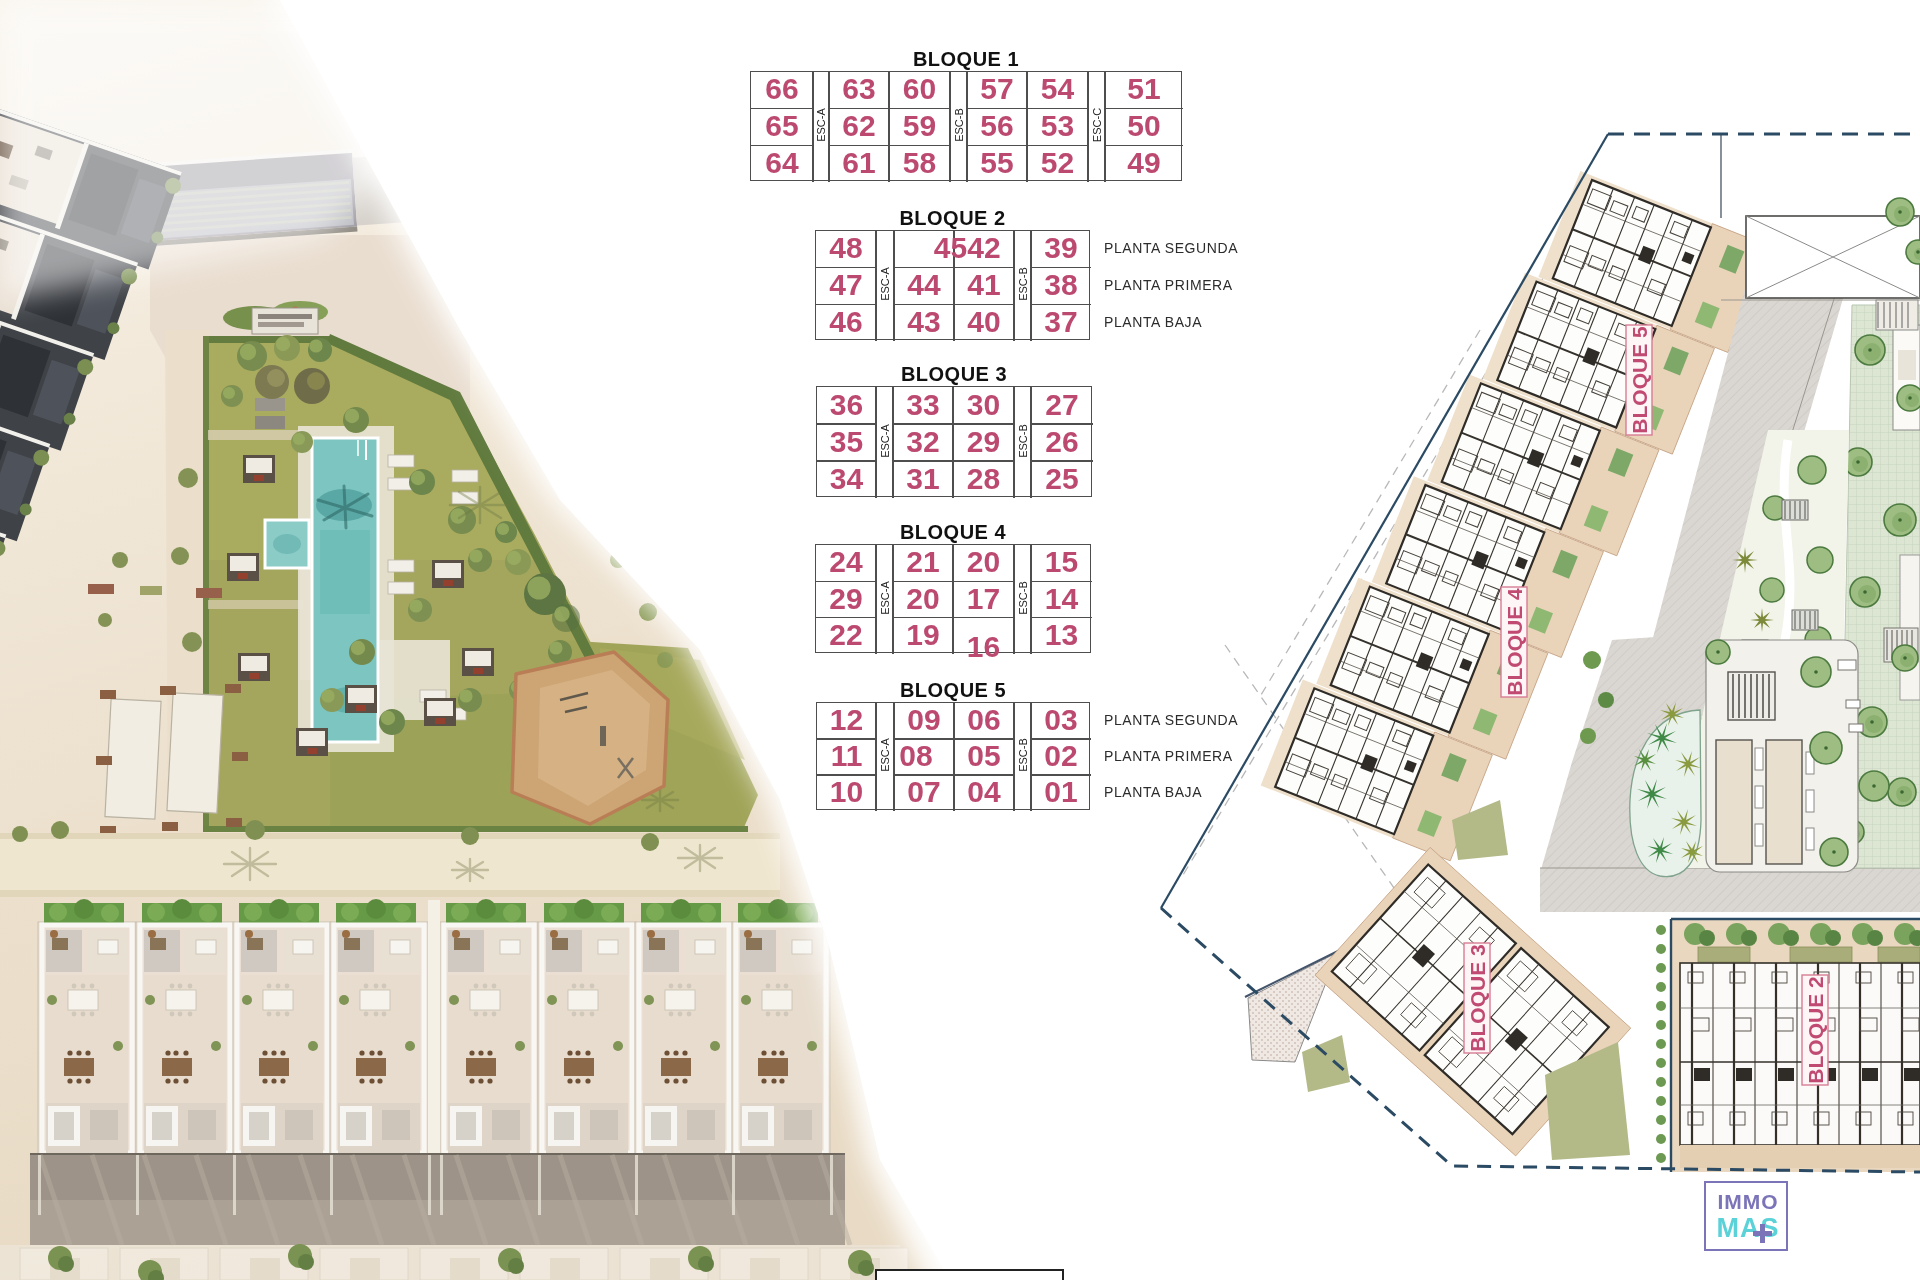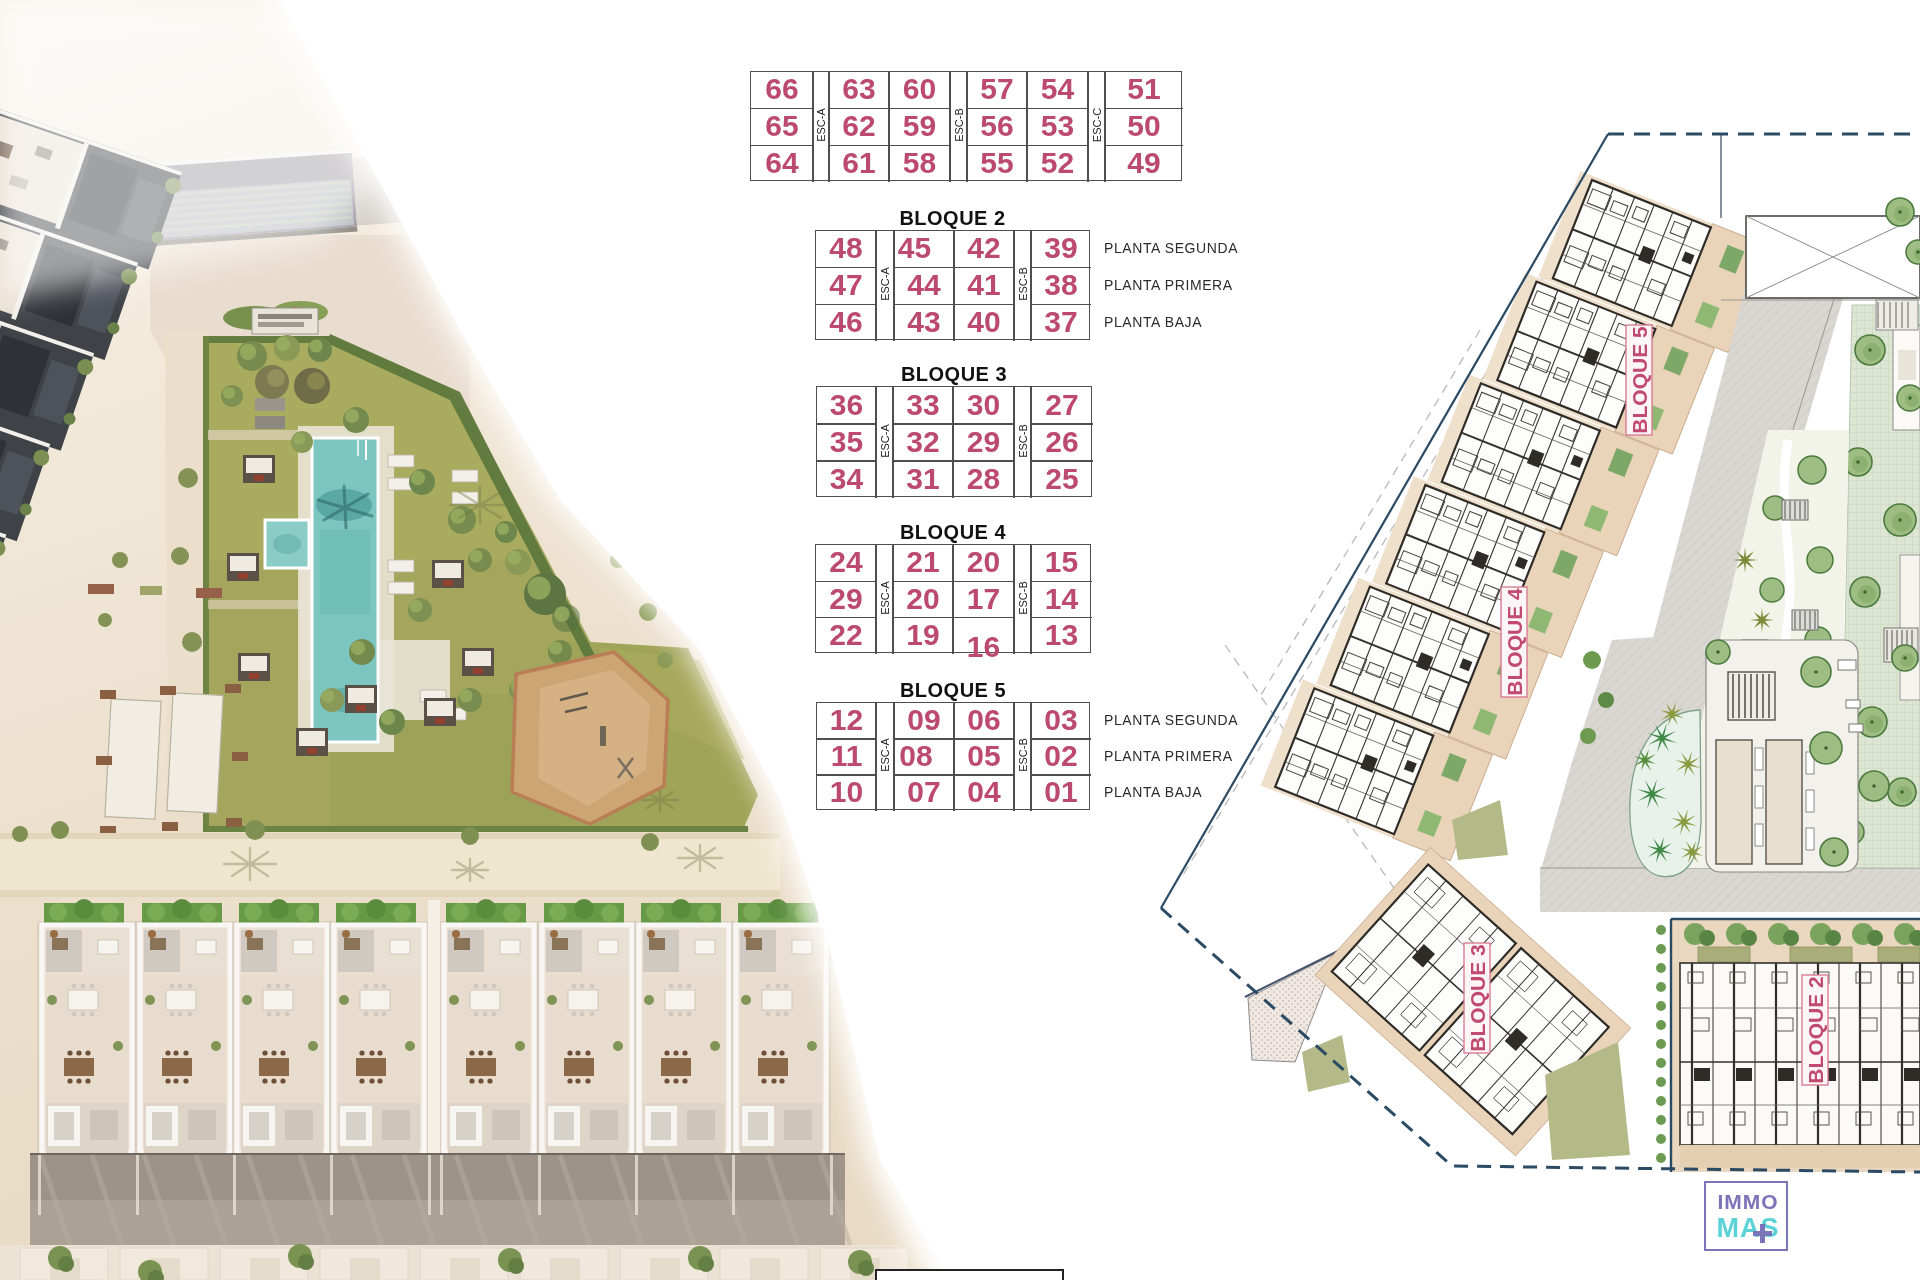--- a/index.html
+++ b/index.html
@@ -1241,20 +1241,21 @@
         <rect x="1464" y="943" width="26" height="110" fill="#fdf5f6" stroke="#d67d95" stroke-width="1.4"></rect>
         <text x="1477" y="998" transform="rotate(-90 1477 998)" text-anchor="middle" dominant-baseline="central" font-family="Liberation Sans, sans-serif" font-size="21" font-weight="bold" fill="#c04a72">BLOQUE 3</text>
       </g>
 
 <g>
         <rect x="1802" y="975" width="26" height="110" fill="#fdf5f6" stroke="#d67d95" stroke-width="1.4"></rect>
         <text x="1815" y="1030" transform="rotate(-90 1815 1030)" text-anchor="middle" dominant-baseline="central" font-family="Liberation Sans, sans-serif" font-size="21" font-weight="bold" fill="#c04a72">BLOQUE 2</text>
       </g>
 </svg>
 
+<div class="abs ttl" style="left:650px;top:48px;width:632px;">BLOQUE 1</div>
 
 <div class="abs" style="left:750px;top:71px;width:432px;height:110px;border:1.6px solid #4e4e4e;box-sizing:border-box;">
 <div class="vline" style="left:61.3px;top:0;height:110px;"></div>
       <div class="vline" style="left:77.3px;top:0;height:110px;"></div>
       <div class="vline" style="left:137.3px;top:0;height:110px;"></div>
       <div class="vline" style="left:198.3px;top:0;height:110px;"></div>
       <div class="vline" style="left:215.3px;top:0;height:110px;"></div>
       <div class="vline" style="left:275.3px;top:0;height:110px;"></div>
       <div class="vline" style="left:336.3px;top:0;height:110px;"></div>
       <div class="vline" style="left:353.3px;top:0;height:110px;"></div>
@@ -1306,21 +1307,21 @@
       <div class="hline" style="left:78px;top:36.0px;width:60px;"></div>
       <div class="hline" style="left:78px;top:72.6px;width:60px;"></div>
       <div class="hline" style="left:138px;top:36.0px;width:60px;"></div>
       <div class="hline" style="left:138px;top:72.6px;width:60px;"></div>
       <div class="hline" style="left:215px;top:36.0px;width:60px;"></div>
       <div class="hline" style="left:215px;top:72.6px;width:60px;"></div>
       <div class="abs num" style="left:0.0px;top:2.3px;width:60px;line-height:30px;">48</div>
       <div class="abs num" style="left:0.0px;top:39.0px;width:60px;line-height:30px;">47</div>
       <div class="abs num" style="left:0.0px;top:75.7px;width:60px;line-height:30px;">46</div>
       <div class="abs esc" style="left:49.0px;top:47.0px;width:40px;text-align:center;">ESC-A</div>
-      <div class="abs num" style="left:78.0px;top:2.3px;width:41px;line-height:30px;">45</div>
+      <div class="abs num" style="left:78.0px;top:2.3px;width:41px;line-height:30px;padding-left:36px;">45</div>
       <div class="abs num" style="left:78.0px;top:39.0px;width:60px;line-height:30px;">44</div>
       <div class="abs num" style="left:78.0px;top:75.7px;width:60px;line-height:30px;">43</div>
       <div class="abs num" style="left:138.0px;top:2.3px;width:60px;line-height:30px;">42</div>
       <div class="abs num" style="left:138.0px;top:39.0px;width:60px;line-height:30px;">41</div>
       <div class="abs num" style="left:138.0px;top:75.7px;width:60px;line-height:30px;">40</div>
       <div class="abs esc" style="left:186.5px;top:47.0px;width:40px;text-align:center;">ESC-B</div>
       <div class="abs num" style="left:215.0px;top:2.3px;width:60px;line-height:30px;">39</div>
       <div class="abs num" style="left:215.0px;top:39.0px;width:60px;line-height:30px;">38</div>
       <div class="abs num" style="left:215.0px;top:75.7px;width:60px;line-height:30px;">37</div>
     </div>

